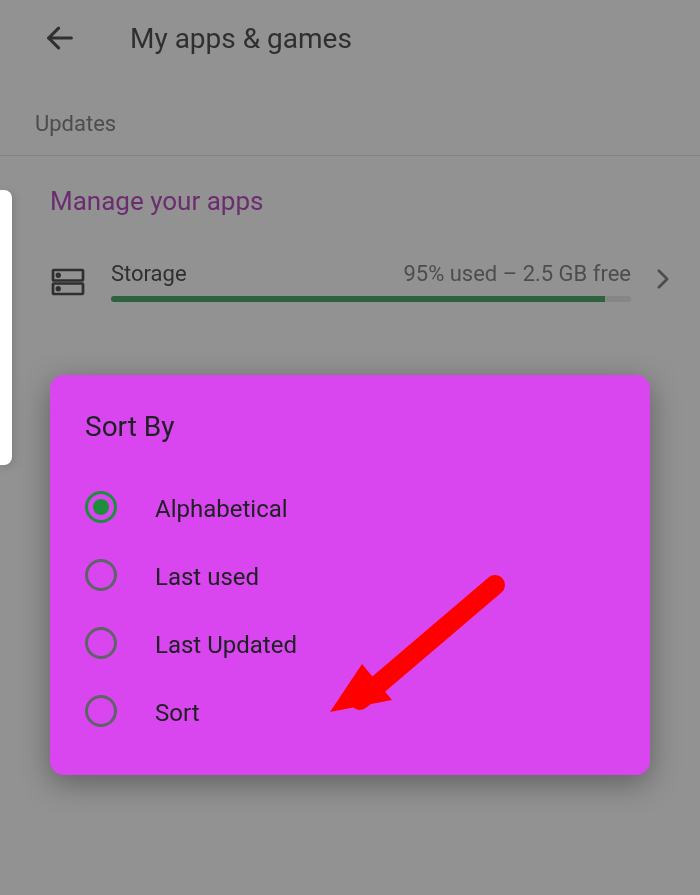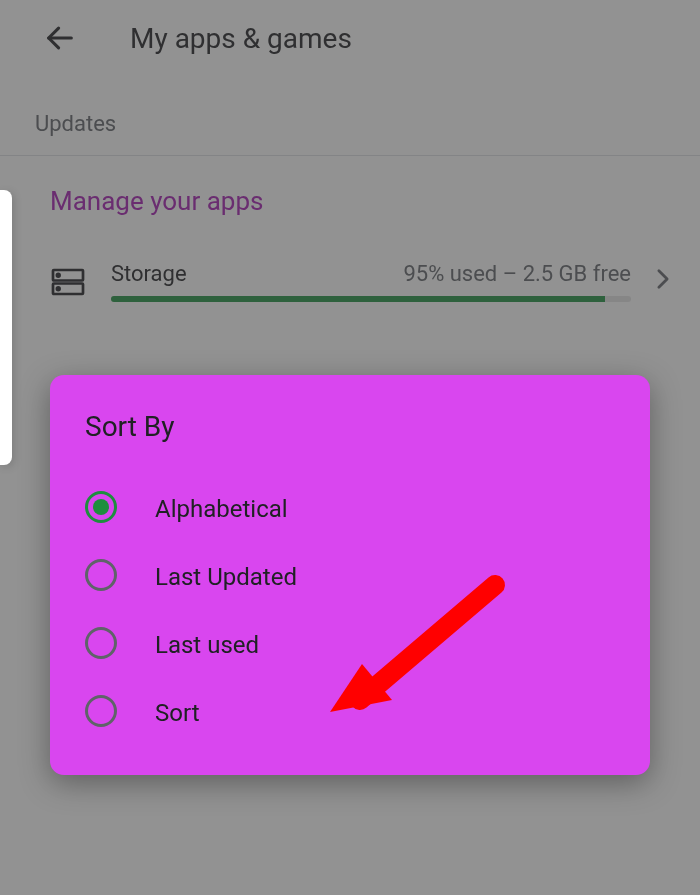--- a/index.html
+++ b/index.html
@@ -234,26 +234,26 @@
 
   <div class="radio-option">
     <div class="radio-circle selected">
         <div class="radio-inner"></div>
       </div>
     <div class="radio-label">Alphabetical</div>
   </div>
 
   <div class="radio-option">
     <div class="radio-circle"></div>
+    <div class="radio-label">Last used</div>
+  </div>
+
+  <div class="radio-option">
+    <div class="radio-circle"></div>
     <div class="radio-label">Last Updated</div>
-  </div>
-
-  <div class="radio-option">
-    <div class="radio-circle"></div>
-    <div class="radio-label">Last used</div>
   </div>
 
   <div class="radio-option">
     <div class="radio-circle"></div>
     <div class="radio-label">Sort</div>
   </div>
 </div>
 
 <svg class="arrow-annotation" width="200" height="170" viewBox="0 0 200 170">
   <defs>

